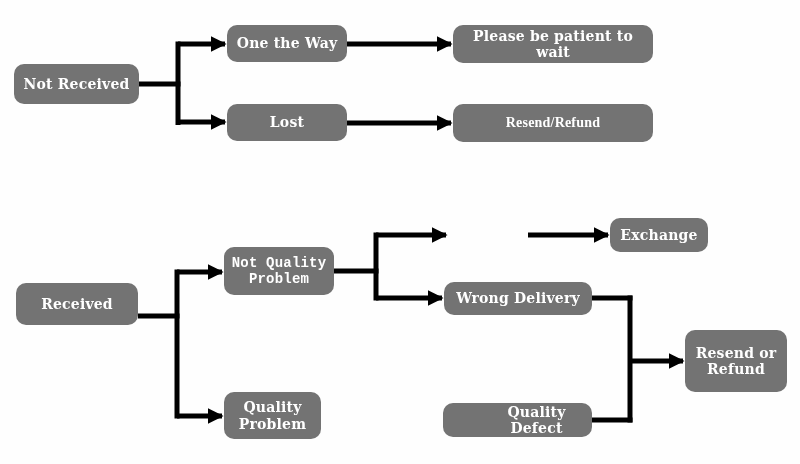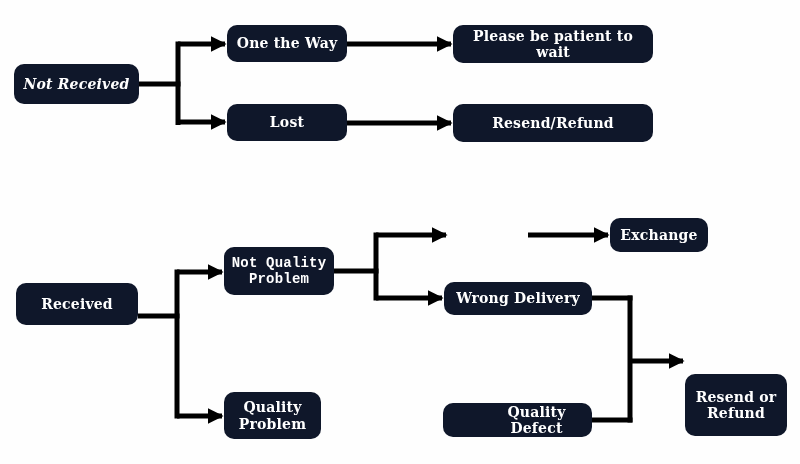--- a/index.html
+++ b/index.html
@@ -20,21 +20,21 @@
     position: absolute;
     left: 0;
     top: 0;
     width: 800px;
     height: 464px;
     z-index: 1;
   }
   .node {
     position: absolute;
     z-index: 2;
-    background: #0f172a;
+    background: #737373;
     border-radius: 10px;
     color: #ffffff;
     display: flex;
     align-items: center;
     justify-content: center;
     text-align: center;
     font-weight: bold;
     font-size: 14px;
     line-height: 1.15;
     letter-spacing: 0.2px;
@@ -77,37 +77,37 @@
 
       <path d="M528,235 L608,235" marker-end="url(#arrow)"></path>
 
       <path d="M592,298 L632.5,298"></path>
       <path d="M592,420 L632.5,420"></path>
       <path d="M630,295.5 L630,422.5"></path>
       <path d="M630,361 L683,361" marker-end="url(#arrow)"></path>
     </g>
   </svg>
 
-  <div class="node" style="left:14px; top:64px; width:125px; height:40px;font-style:italic;">
+  <div class="node" style="left:14px; top:64px; width:125px; height:40px;">
     <span class="node-label">Not Received</span>
   </div>
 
   <div class="node" style="left:227px; top:25px; width:120px; height:37px;">
     <span class="node-label">One the Way</span>
   </div>
 
   <div class="node" style="left:227px; top:104px; width:120px; height:37px;">
     <span class="node-label">Lost</span>
   </div>
 
   <div class="node" style="left:453px; top:25px; width:200px; height:38px;">
     <span class="node-label">Please be patient to wait</span>
   </div>
 
-  <div class="node" style="left:453px; top:104px; width:200px; height:38px;">
+  <div class="node" style="left:453px; top:104px; width:200px; height:38px;font-family:Liberation Serif, serif;">
     <span class="node-label">Resend/Refund</span>
   </div>
 
   <div class="node" style="left:16px; top:283px; width:122px; height:42px;">
     <span class="node-label">Received</span>
   </div>
 
   <div class="node" style="left:224px; top:247px; width:110px; height:48px;font-family:Liberation Mono, monospace;">
     <span class="node-label">Not Quality Problem</span>
   </div>
@@ -122,17 +122,17 @@
   </div>
 
   <div class="node" style="left:610px; top:218px; width:98px; height:34px;">
     <span class="node-label">Exchange</span>
   </div>
 
   <div class="node" style="left:443px; top:403px; width:149px; height:34px;padding-left:43px;">
     <span class="node-label">Quality Defect</span>
   </div>
 
-  <div class="node" style="left:685px; top:330px; width:102px; height:62px;margin-top:44px;">
+  <div class="node" style="left:685px; top:330px; width:102px; height:62px;">
     <span class="node-label">Resend or Refund</span>
   </div>
 
 </div>
 
 </body></html>

